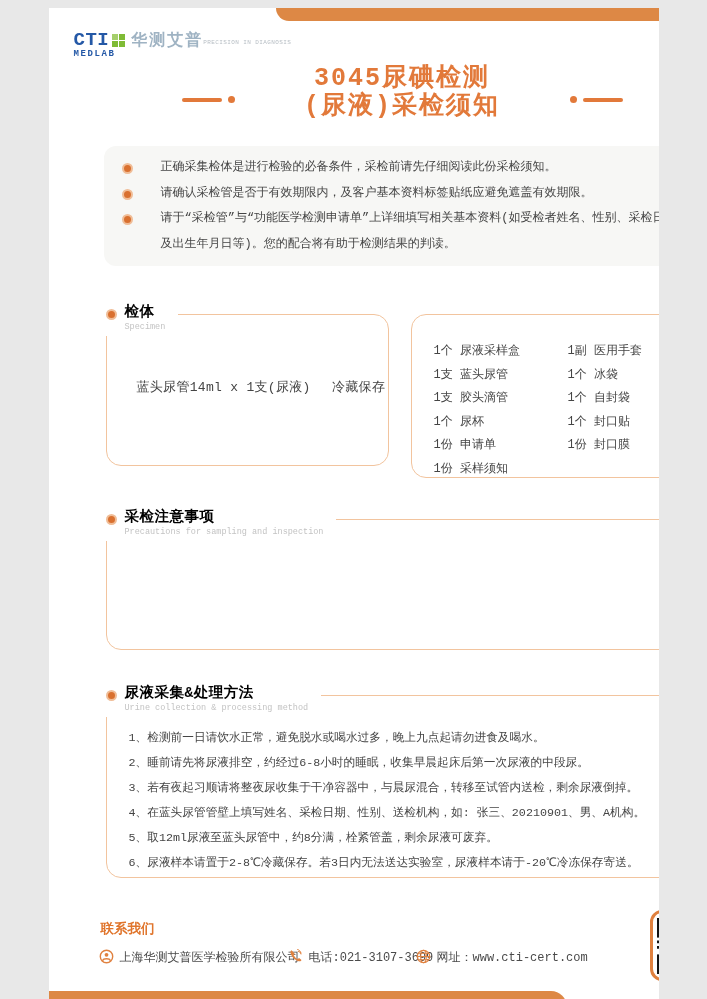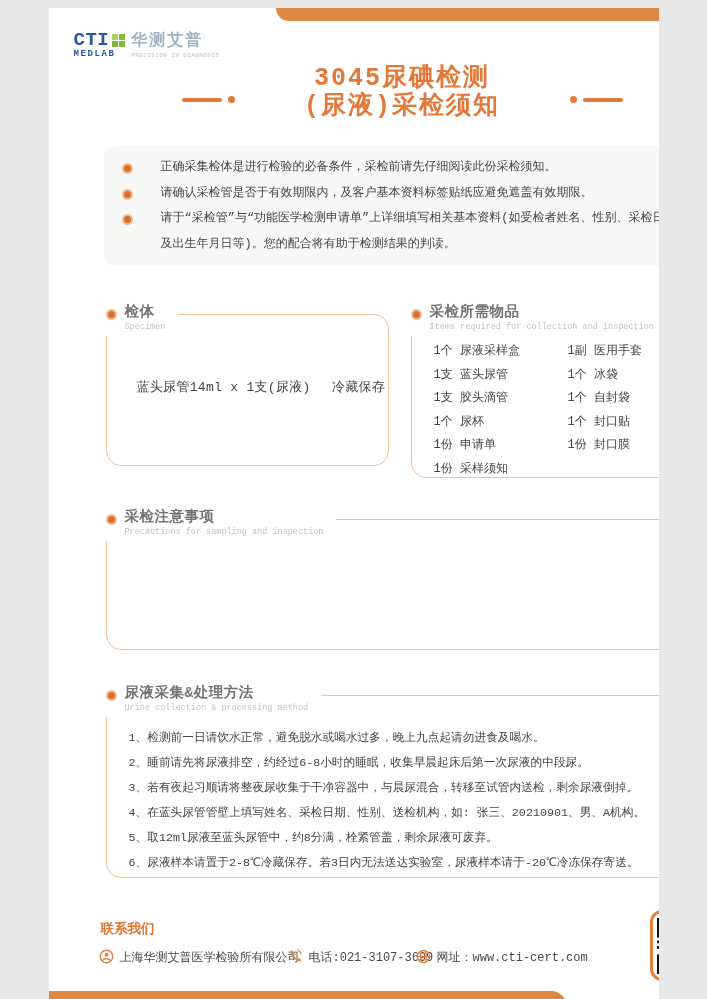--- a/index.html
+++ b/index.html
@@ -14,21 +14,21 @@
 
   
   .logo{position:absolute;left:25px;top:24px;display:flex;align-items:flex-start;gap:6px;}
   .logo-left{display:flex;flex-direction:column;}
   .cti-row{display:flex;align-items:flex-start;gap:3px;}
   .cti{font-size:19px;font-weight:bold;color:#2458a6;line-height:17px;letter-spacing:0.5px;}
   .sq-grid{display:grid;grid-template-columns:6px 6px;grid-template-rows:6px 6px;gap:1px;margin-top:2px;}
   .sq{background:#7fbb35;}
   .sq.lt{background:#a5cf6b;}
   .medlab{font-size:9px;font-weight:bold;color:#2458a6;letter-spacing:1.6px;line-height:9px;margin-top:1px;}
-  .logo-right{display:flex;flex-direction:column;margin-top:1px;}
+  .logo-right{display:flex;flex-direction:row;margin-top:1px;align-items:center;}
   .logo-cn{font-size:16px;font-weight:bold;color:#9fb3c3;letter-spacing:2px;line-height:17px;}
   .logo-tagline{font-size:6px;color:#b7bec4;letter-spacing:0.4px;margin-top:2px;}
 
   
   .title-wrap{position:absolute;left:0;top:57px;width:707px;text-align:center;}
   .title-line{font-size:25px;line-height:27.5px;font-weight:bold;color:#e2793a;letter-spacing:2px;}
   .deco-line{position:absolute;height:4px;width:40px;background:#e2793a;border-radius:2px;}
   .deco-dot{position:absolute;width:7px;height:7px;background:#e2793a;border-radius:50%;}
   .deco-l-line{left:133px;top:90px;}
   .deco-l-dot{left:179px;top:88px;}
@@ -46,21 +46,21 @@
   .notice-item .bullet{margin-top:8px;}
   .notice-text{font-size:12px;line-height:25.5px;color:#454545;}
 
   
   .section{position:absolute;}
   .sec-box{position:absolute;left:0;right:0;top:10px;bottom:0;border:1.5px solid #f2c49e;
            border-radius:15px;}
   .sec-head{position:absolute;left:-3px;top:0;background:#ffffff;display:flex;gap:8px;
             padding:0 13px 3px 3px;z-index:2;}
   .sec-head .bullet{margin-top:5px;}
-  .sec-title{font-size:14.5px;font-weight:bold;color:#737373;line-height:17px;letter-spacing:0.5px;}
+  .sec-title{font-size:14.5px;font-weight:bold;color:#000000;line-height:17px;letter-spacing:0.5px;}
   .sec-sub{font-size:8.5px;color:#c3c3c3;line-height:11px;margin-top:1px;}
   .sec-content{position:absolute;z-index:1;font-size:12px;color:#454545;}
 
   .s1{left:57px;top:296px;width:283px;height:162px;}
   .s1 .sec-content{left:31px;top:74px;font-size:13px;letter-spacing:0.3px;}
 
   .s2{left:362px;top:296px;width:290px;height:174px;}
   .col{position:absolute;top:36px;display:flex;flex-direction:column;}
   .col-l{left:23px;}
   .col-r{left:157px;}
@@ -144,27 +144,20 @@
       <span>
         <div class="sec-title">检体</div>
         <div class="sec-sub">Specimen</div>
       </span>
     </div>
     <div class="sec-content">蓝头尿管14ml x 1支(尿液)　 冷藏保存</div>
   </div>
 
   <div class="section s2">
     <div class="sec-box"></div>
-    <div class="sec-head">
-      <span class="bullet"></span>
-      <span>
-        <div class="sec-title">采检所需物品</div>
-        <div class="sec-sub">Items required for collection and inspection</div>
-      </span>
-    </div>
     <div class="col col-l">
       <div>1个 尿液采样盒</div>
       <div>1支 蓝头尿管</div>
       <div>1支 胶头滴管</div>
       <div>1个 尿杯</div>
       <div>1份 申请单</div>
       <div>1份 采样须知</div>
     </div>
     <div class="col col-r">
       <div>1副 医用手套</div>

